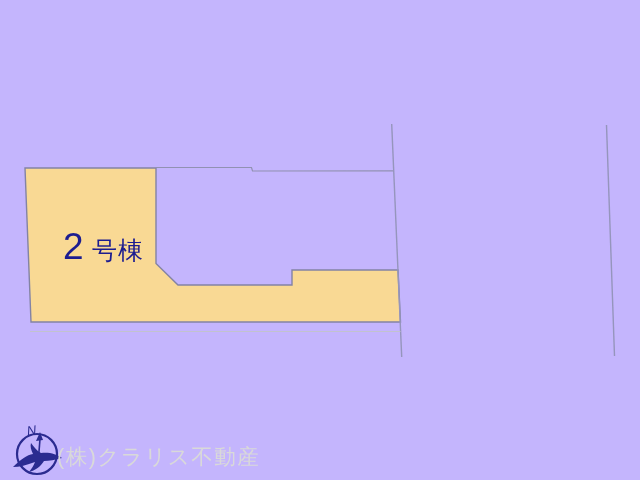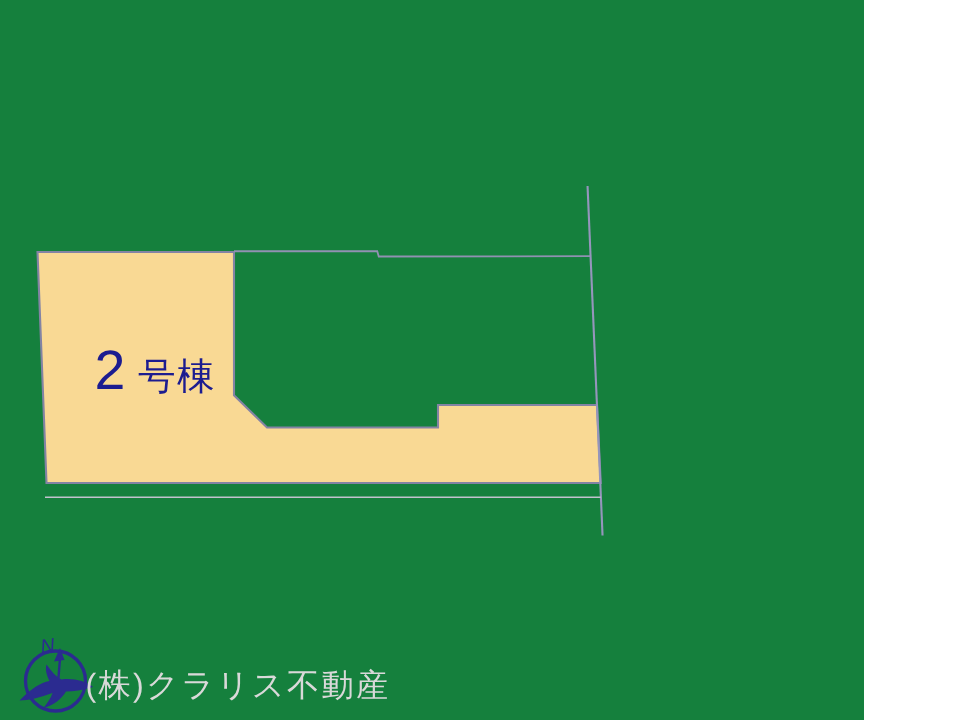--- a/index.html
+++ b/index.html
@@ -2,23 +2,23 @@
 <html><head>
 <meta charset="utf-8">
 <style>
   html, body {
     margin: 0;
     padding: 0;
     background: #ffffff;
   }
   .canvas {
     position: relative;
-    width: 576px;
+    width: 640px;
     height: 480px;
-    background: #15803d;
+    background: #c4b5fd;
     overflow: hidden;
     font-family: "Liberation Sans", "DejaVu Sans", sans-serif;
   }
   svg { display: block; }
   text { font-family: "Liberation Sans", "DejaVu Sans", sans-serif; }
   .parcel-label { letter-spacing: 1px; }
   .company-name { letter-spacing: 1.5px; }
 </style>
 </head>
 <body>

